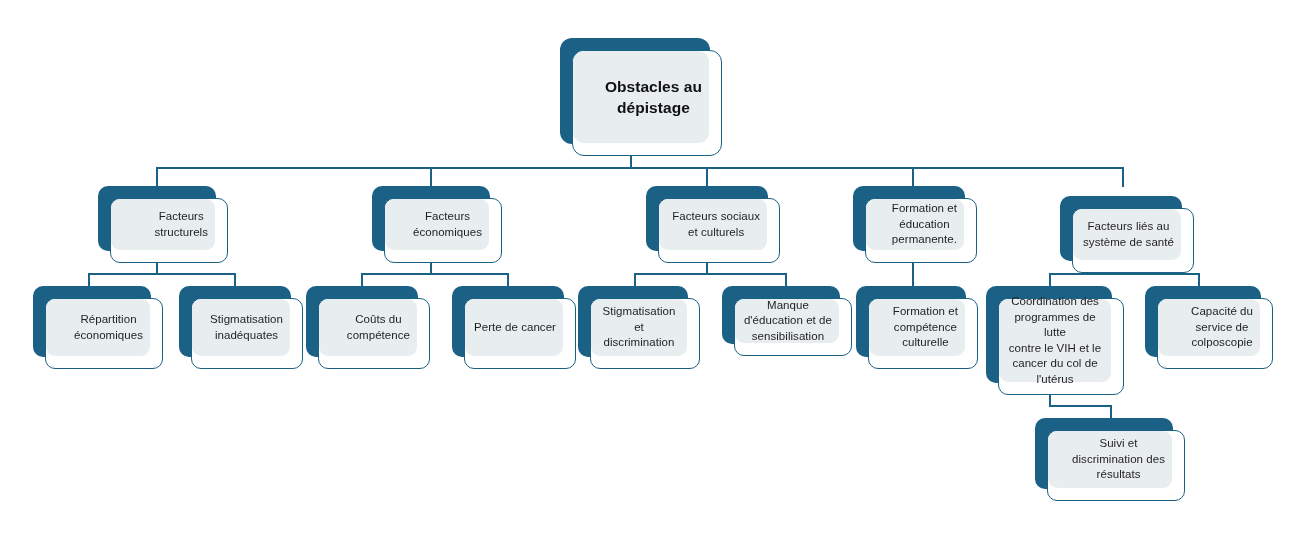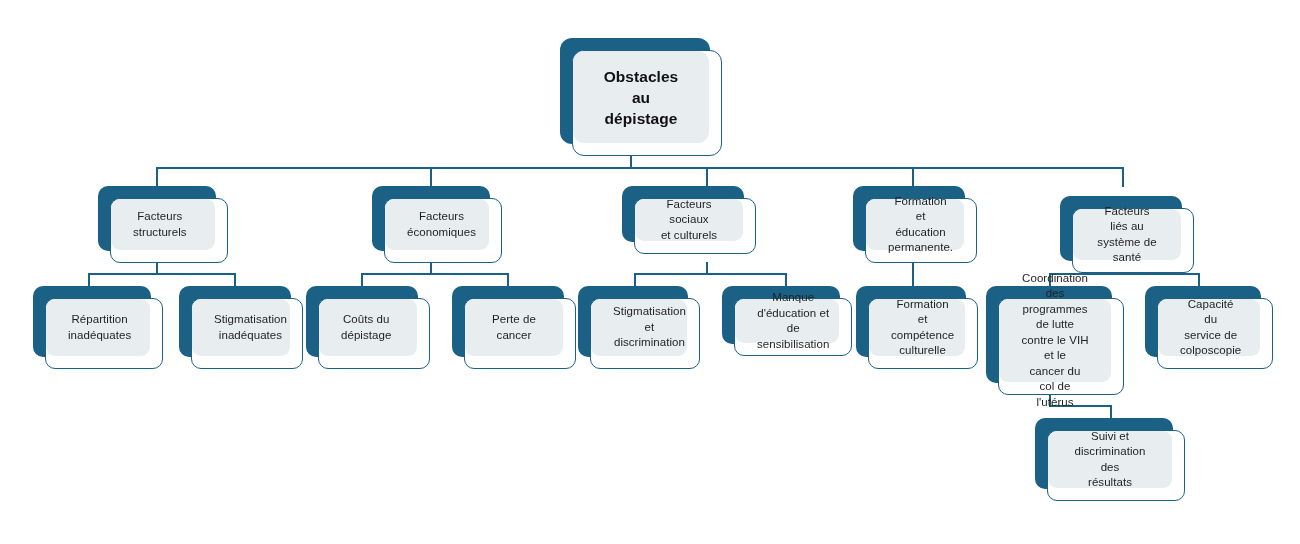--- a/index.html
+++ b/index.html
@@ -30,22 +30,22 @@
     width: calc(100% - 12px); height: calc(100% - 12px);
     background: #ffffff;
     border: 1.6px solid #1b6185;
     border-radius: 10px;
   }
   .node .inner {
     position: absolute; left: 0px; top: 0px;
     width: calc(100% - 12px); height: calc(100% - 12px);
     background: #e8edf0;
     border-radius: 9px;
-    display: flex; align-items: center; justify-content: flex-start;
-    padding: 4px 22px;
+    display: flex; align-items: center; justify-content: flex-end;
+    padding: 4px 7px;
   }
   .node .label {
     color: #1f1f1f;
     font-size: 11.5px;
     line-height: 15.5px;
     text-align: center;
     letter-spacing: 0.05px;
     white-space: pre-line;
   }
   .node.root .shadow { border-radius: 12px; }
@@ -121,21 +121,21 @@
   <div class="node" style="left:372px; top:186px; width:130px; height:77px;">
     <div class="shadow"></div>
     <div class="card">
       <div class="inner">
         <div class="label">Facteurs
 économiques</div>
       </div>
     </div>
   </div>
 
-  <div class="node" style="left:622px; top:186px; width:134px; height:68px;">
+  <div class="node" style="left:646px; top:186px; width:134px; height:77px;">
     <div class="shadow"></div>
     <div class="card">
       <div class="inner">
         <div class="label">Facteurs sociaux
 et culturels</div>
       </div>
     </div>
   </div>
 
   <div class="node" style="left:853px; top:186px; width:124px; height:77px;">
@@ -157,41 +157,41 @@
 système de santé</div>
       </div>
     </div>
   </div>
 
   <div class="node" style="left:33px; top:286px; width:130px; height:83px;">
     <div class="shadow"></div>
     <div class="card">
       <div class="inner">
         <div class="label">Répartition
-inadéquates</div>
+économiques</div>
       </div>
     </div>
   </div>
 
   <div class="node" style="left:179px; top:286px; width:124px; height:83px;">
     <div class="shadow"></div>
     <div class="card">
       <div class="inner">
         <div class="label">Stigmatisation
 inadéquates</div>
       </div>
     </div>
   </div>
 
   <div class="node" style="left:306px; top:286px; width:124px; height:83px;">
     <div class="shadow"></div>
     <div class="card">
       <div class="inner">
         <div class="label">Coûts du
-dépistage</div>
+compétence</div>
       </div>
     </div>
   </div>
 
   <div class="node" style="left:452px; top:286px; width:124px; height:83px;">
     <div class="shadow"></div>
     <div class="card">
       <div class="inner">
         <div class="label">Perte de cancer</div>
       </div>

